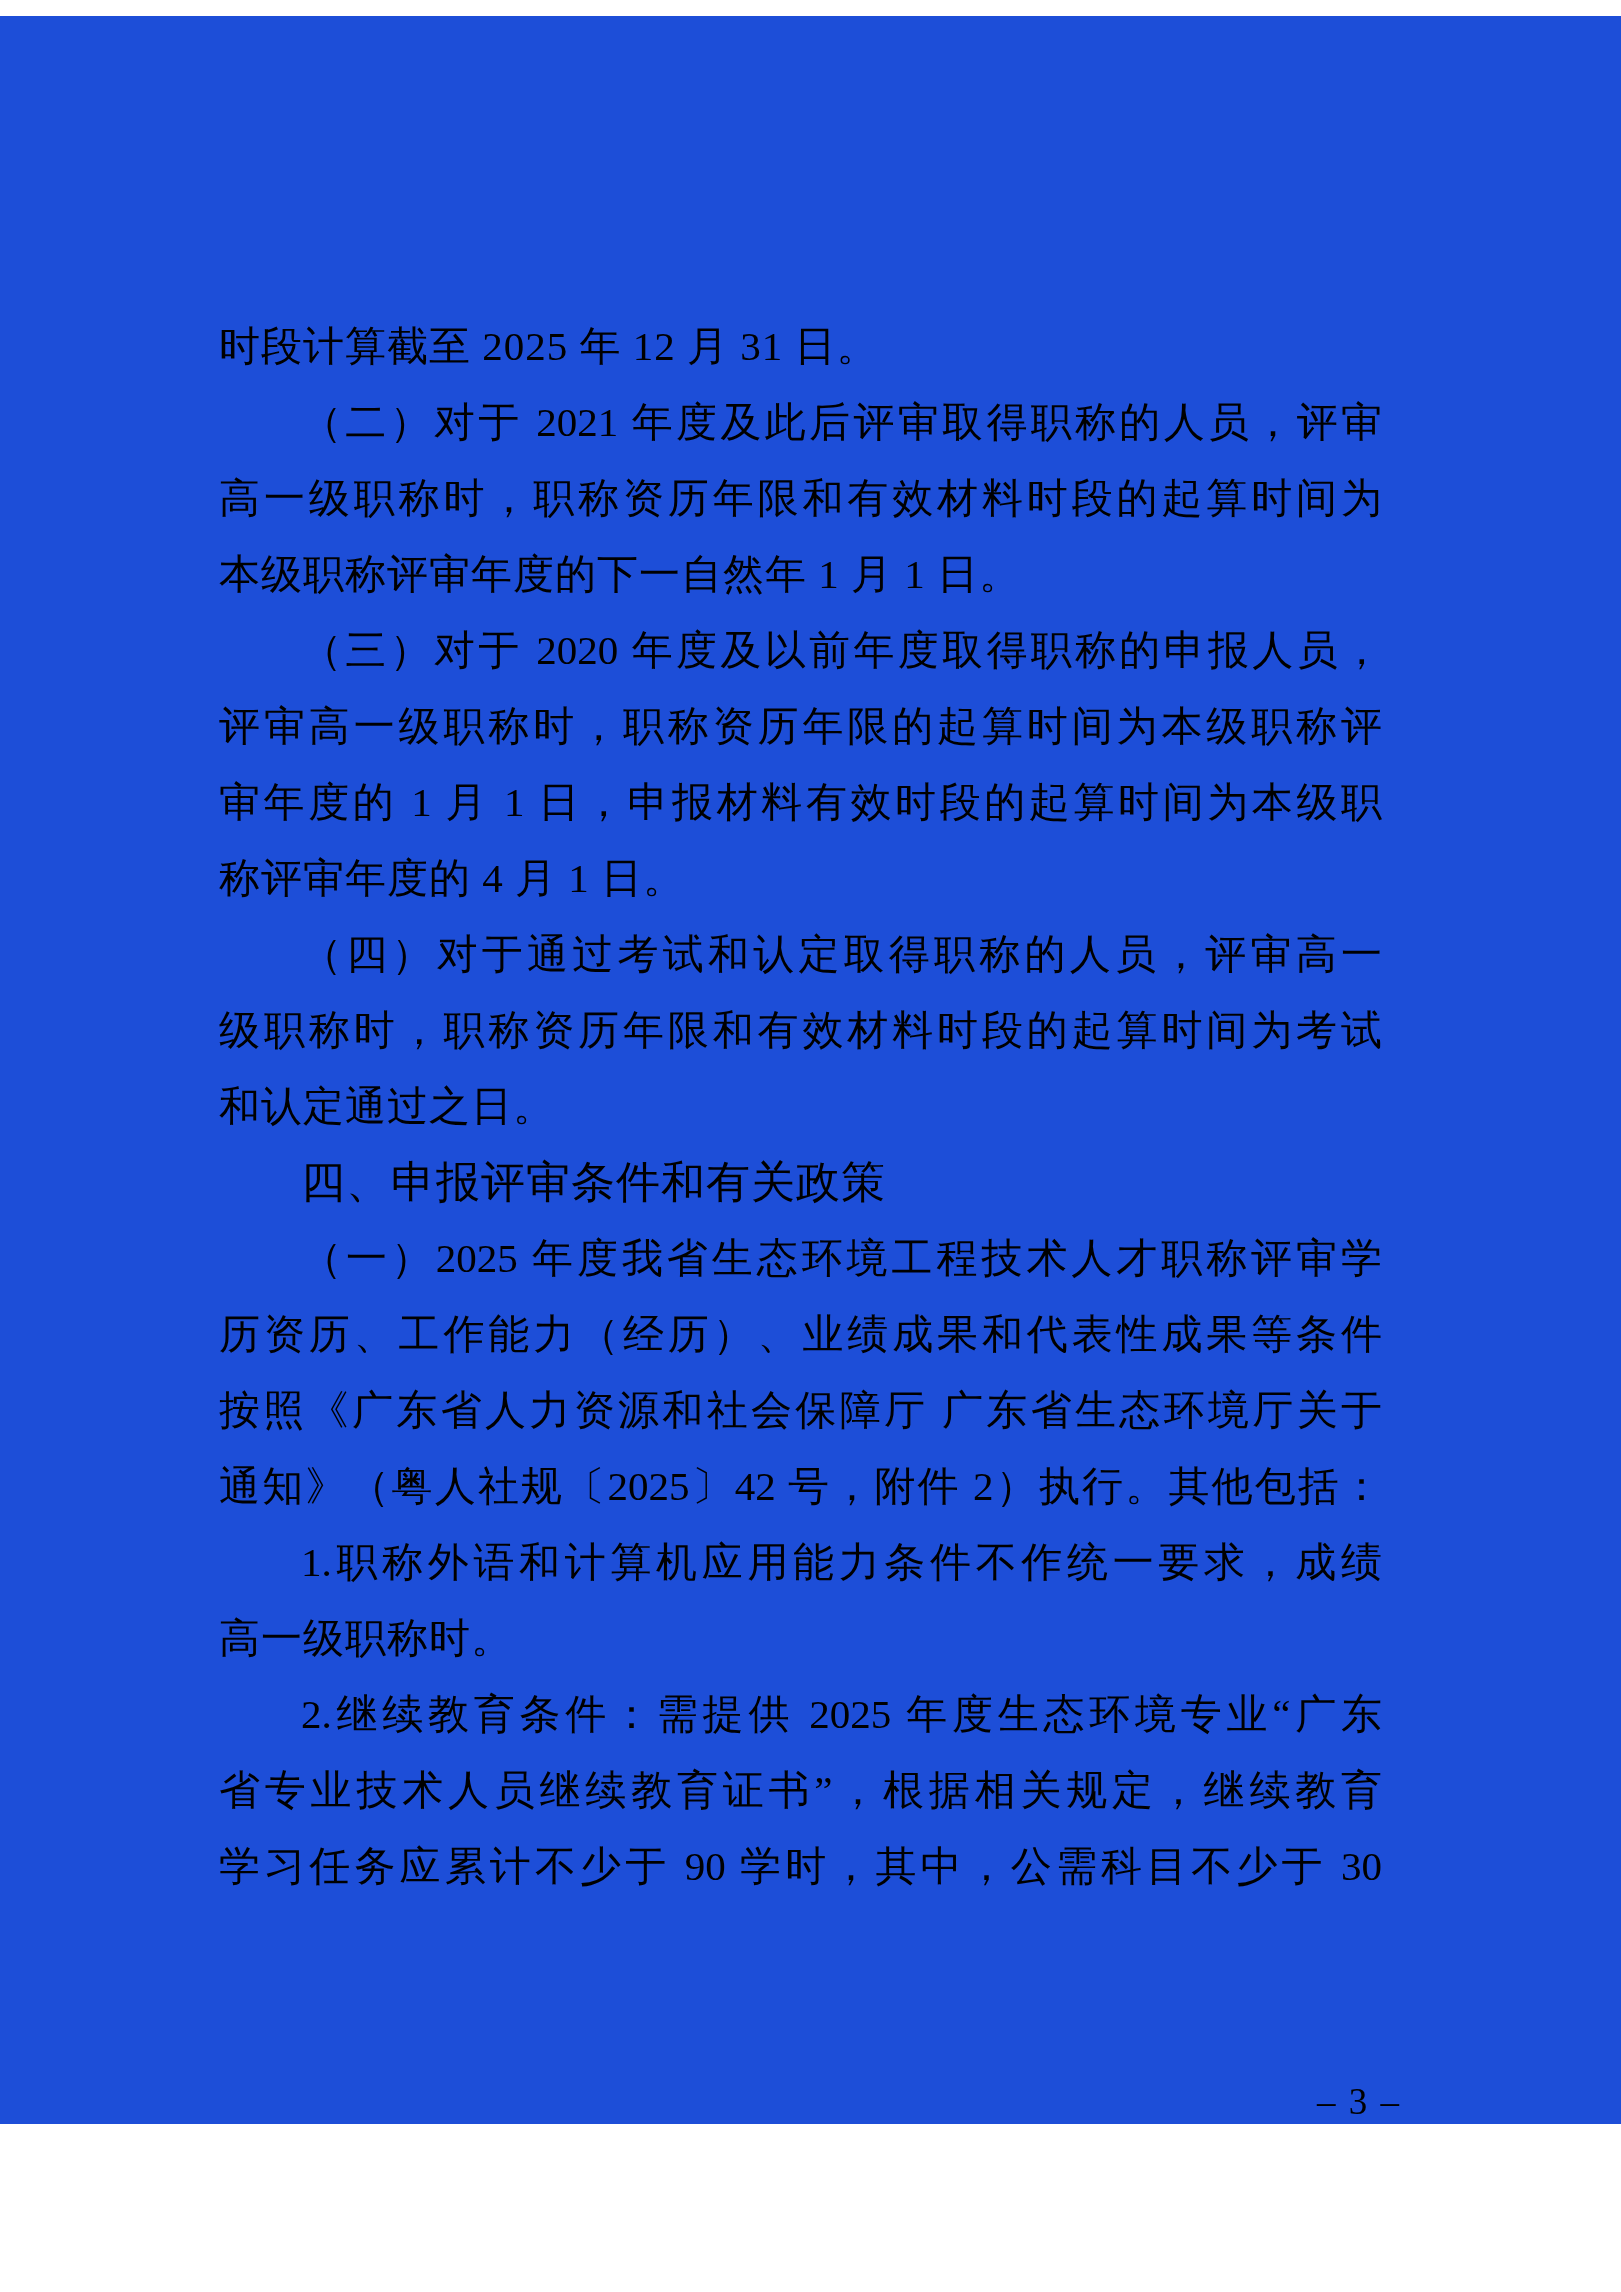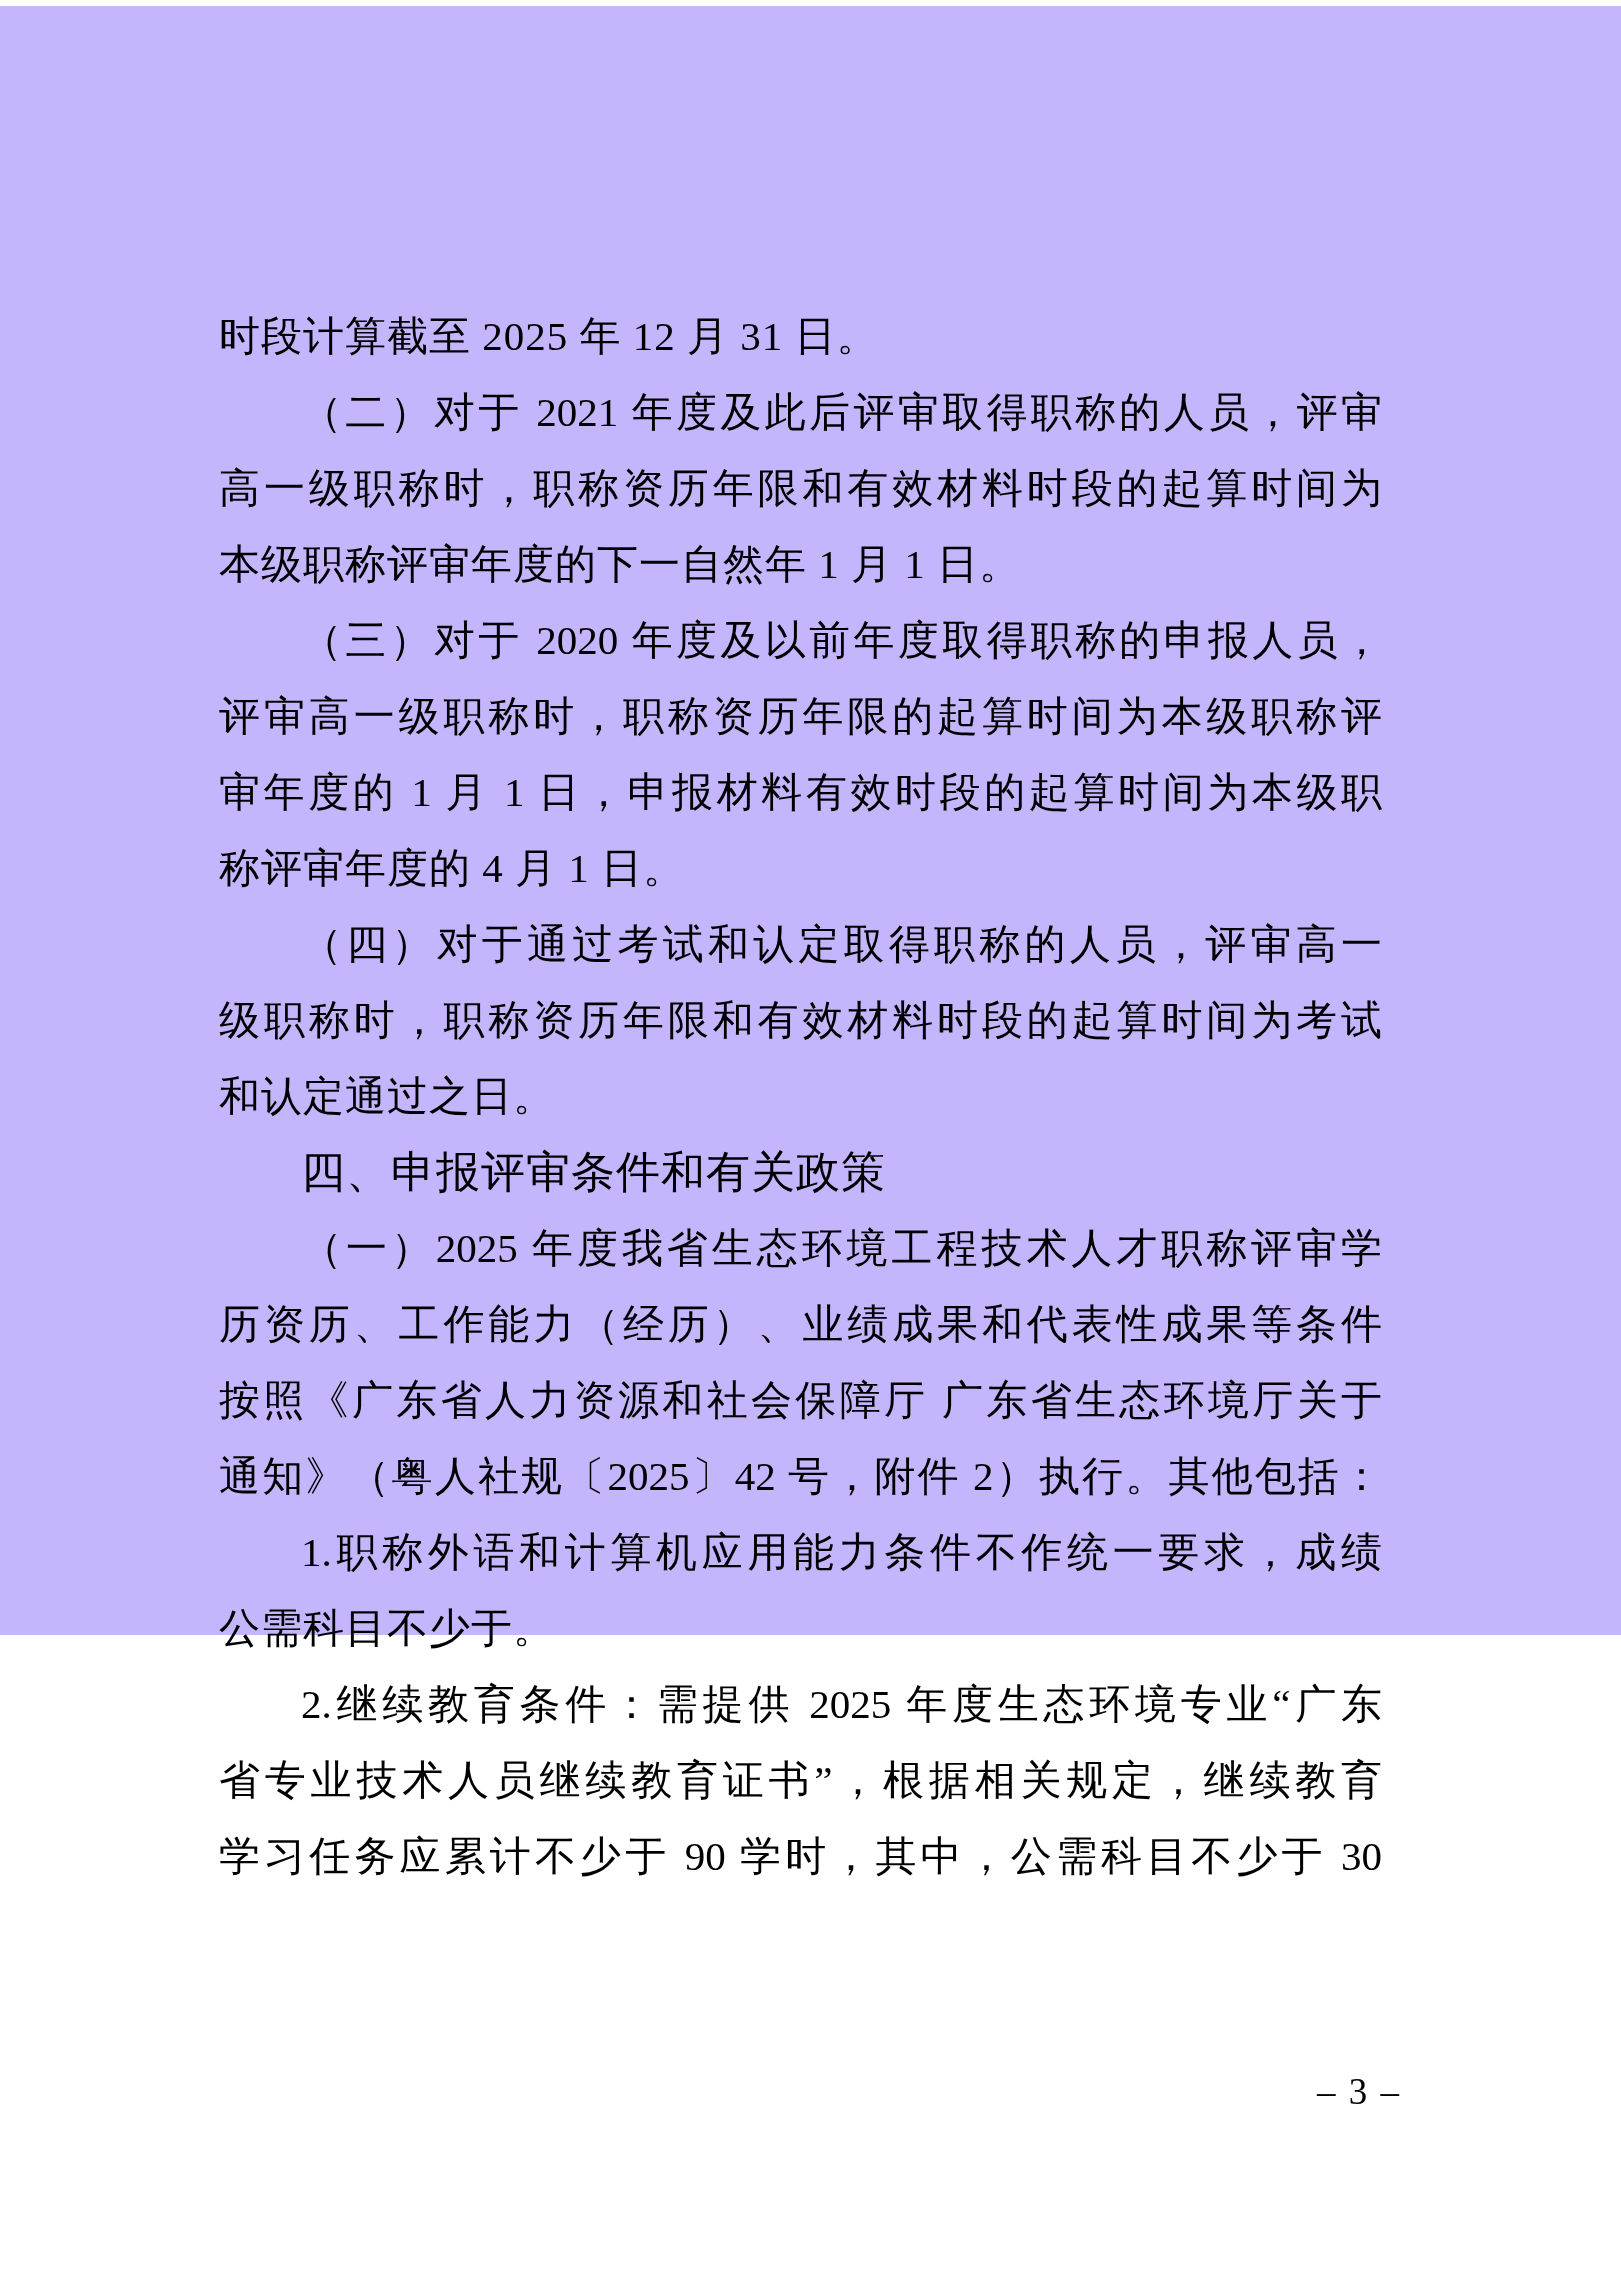--- a/index.html
+++ b/index.html
@@ -7,24 +7,24 @@
     width: 1621px;
     height: 2293px;
     background: #ffffff;
     color: #000000;
     font-family: "Liberation Serif", serif;
     position: relative;
     overflow: hidden;
   }
   .page {
     position: absolute;
-    left: 0; top: 6px;
+    left: 0; top: 16px;
     width: 1621px;
-    height: 1629px;
-    background: #c4b5fd;
+    height: 2108px;
+    background: #1d4ed8;
   }
   .content {
     position: absolute;
     left: 219px;
     top: 292px;
     width: 1163px;
   }
   .para { margin: 0; padding: 0; }
   .line {
     font-size: 41px;
@@ -94,21 +94,21 @@
 
     <div class="para">
       <div class="line indent full">（一）2025 年度我省生态环境工程技术人才职称评审学</div>
       <div class="line full">历资历、工作能力（经历）、业绩成果和代表性成果等条件</div>
       <div class="line full">按照《广东省人力资源和社会保障厅 广东省生态环境厅关于</div>
       <div class="line full">通知》（粤人社规〔2025〕42 号，附件 2）执行。其他包括：</div>
     </div>
 
     <div class="para">
       <div class="line indent full">1.职称外语和计算机应用能力条件不作统一要求，成绩</div>
-      <div class="line">公需科目不少于。</div>
+      <div class="line">高一级职称时。</div>
     </div>
 
     <div class="para">
       <div class="line indent full">2.继续教育条件：需提供 2025 年度生态环境专业“广东</div>
       <div class="line full">省专业技术人员继续教育证书”，根据相关规定，继续教育</div>
       <div class="line full">学习任务应累计不少于 90 学时，其中，公需科目不少于 30</div>
     </div>
 
   </div>
 

